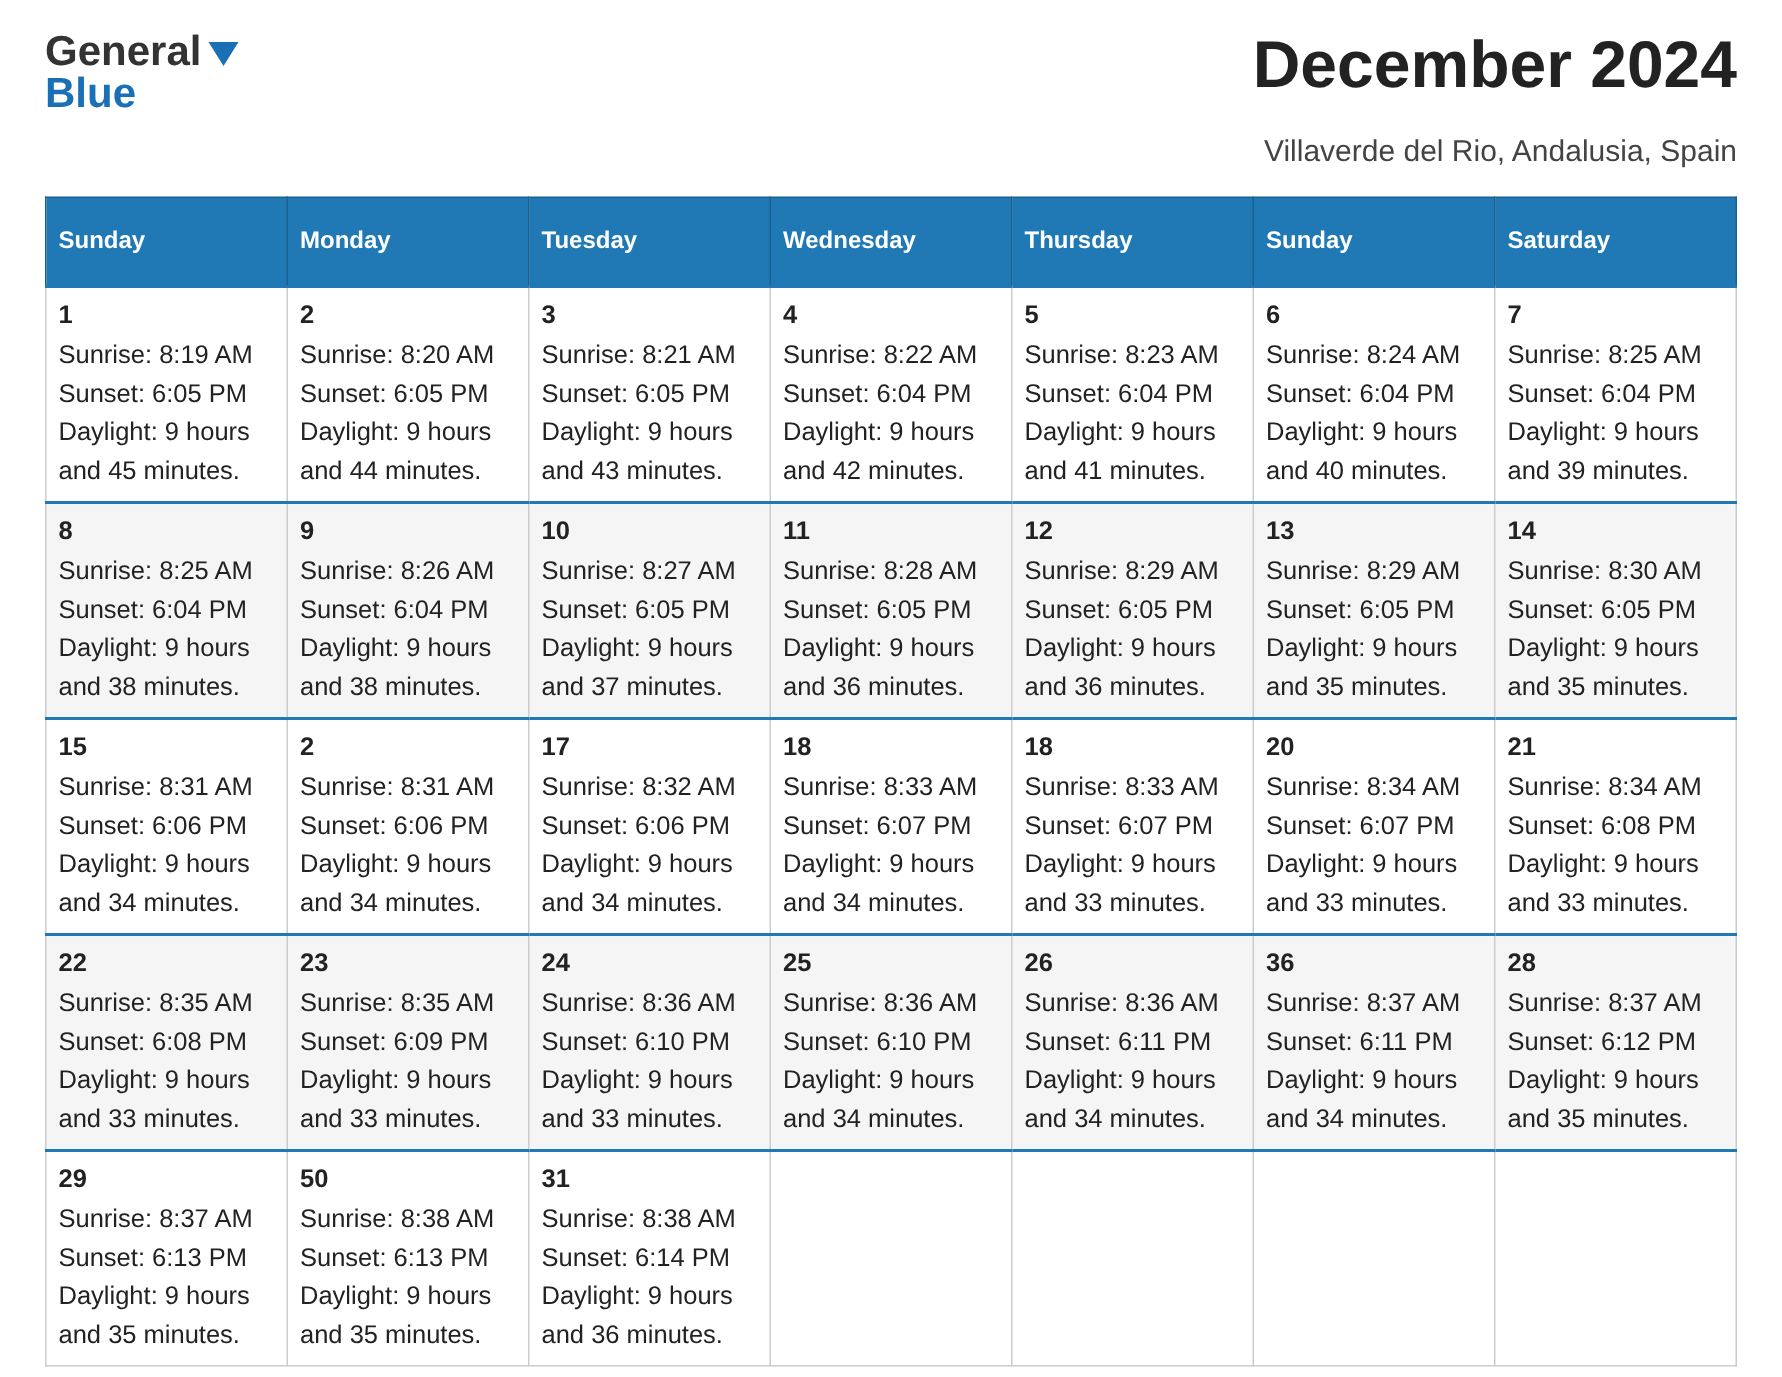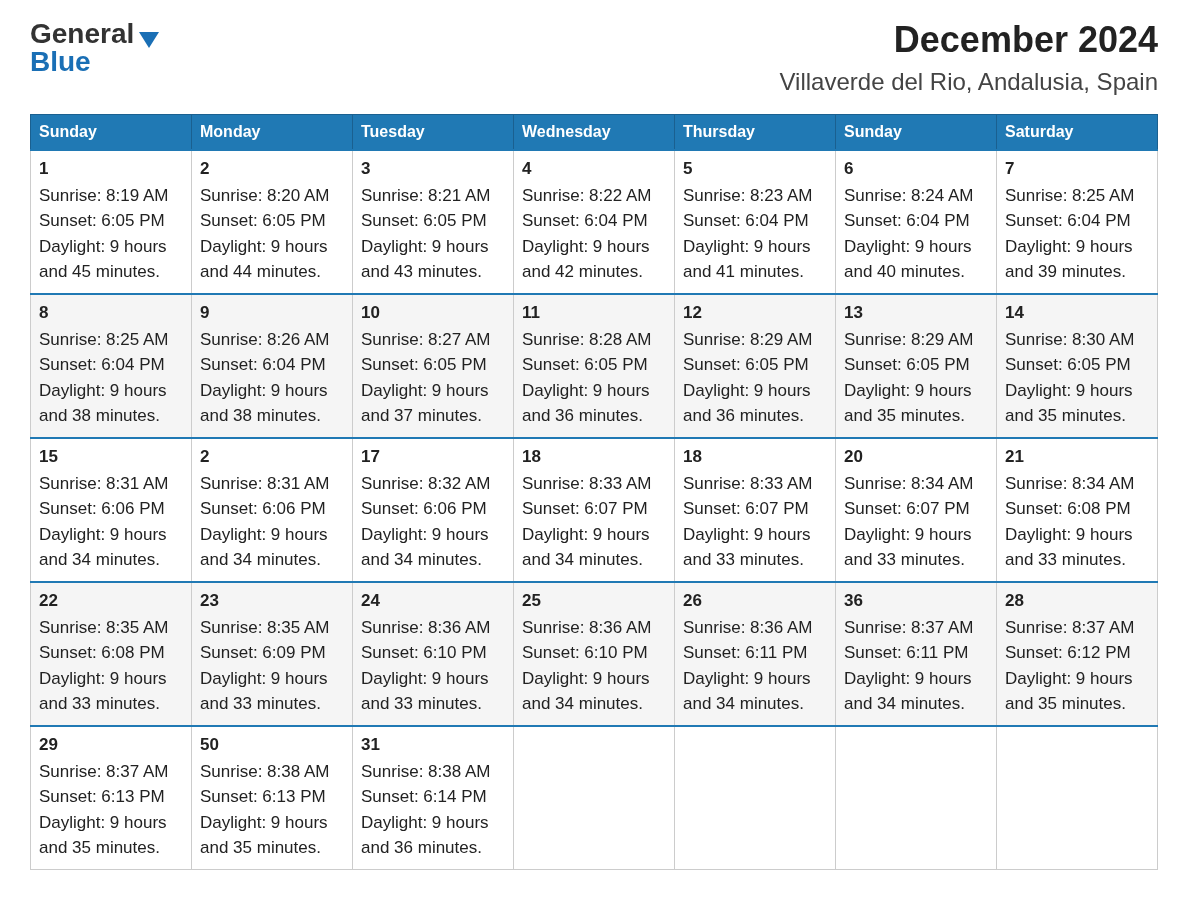--- a/index.html
+++ b/index.html
@@ -33,41 +33,41 @@
       color: #1a6fb5;
       line-height: 1;
       display: flex;
       align-items: center;
       gap: 3px;
     }
     .title-block {
       text-align: right;
     }
     .month-title {
-      font-size: 36px;
+      font-size: 44px;
       font-weight: bold;
       color: #222;
       line-height: 1.1;
     }
     .location-title {
-      font-size: 24px;
+      font-size: 20px;
       color: #444;
-      margin-top: 8px;
+      margin-top: 22px;
     }
     table {
       width: 100%;
       border-collapse: collapse;
       table-layout: fixed;
     }
     thead tr th {
       background-color: #2079b4;
       color: #fff;
       font-size: 16px;
       font-weight: bold;
-      padding: 8px 8px;
+      padding: 20px 8px;
       text-align: left;
       border: 1px solid #1a6090;
     }
     tbody tr td {
       vertical-align: top;
       padding: 8px 8px;
       border: 1px solid #aaa;
       font-size: 13px;
       color: #222;
       min-height: 100px;
@@ -97,21 +97,21 @@
       border-bottom: 1px solid #ccc;
       border-left: 1px solid #ccc;
       border-right: 1px solid #ccc;
     }
   </style>
 </head>
 <body>
 
 <div class="header">
   <div class="logo">
-    <div style="display:flex; align-items:flex-end;">
+    <div style="display:flex; align-items:flex-start;">
       <span class="logo-general">General</span>
       <span style="width:0;height:0;border-left:10px solid transparent;border-right:10px solid transparent;border-top:16px solid #1a6fb5;display:inline-block;margin-left:5px;margin-top:8px;"></span>
     </div>
     <span class="logo-blue">Blue</span>
   </div>
   <div class="title-block">
     <div class="month-title">December 2024</div>
     <div class="location-title">Villaverde del Rio, Andalusia, Spain</div>
   </div>
 </div>

